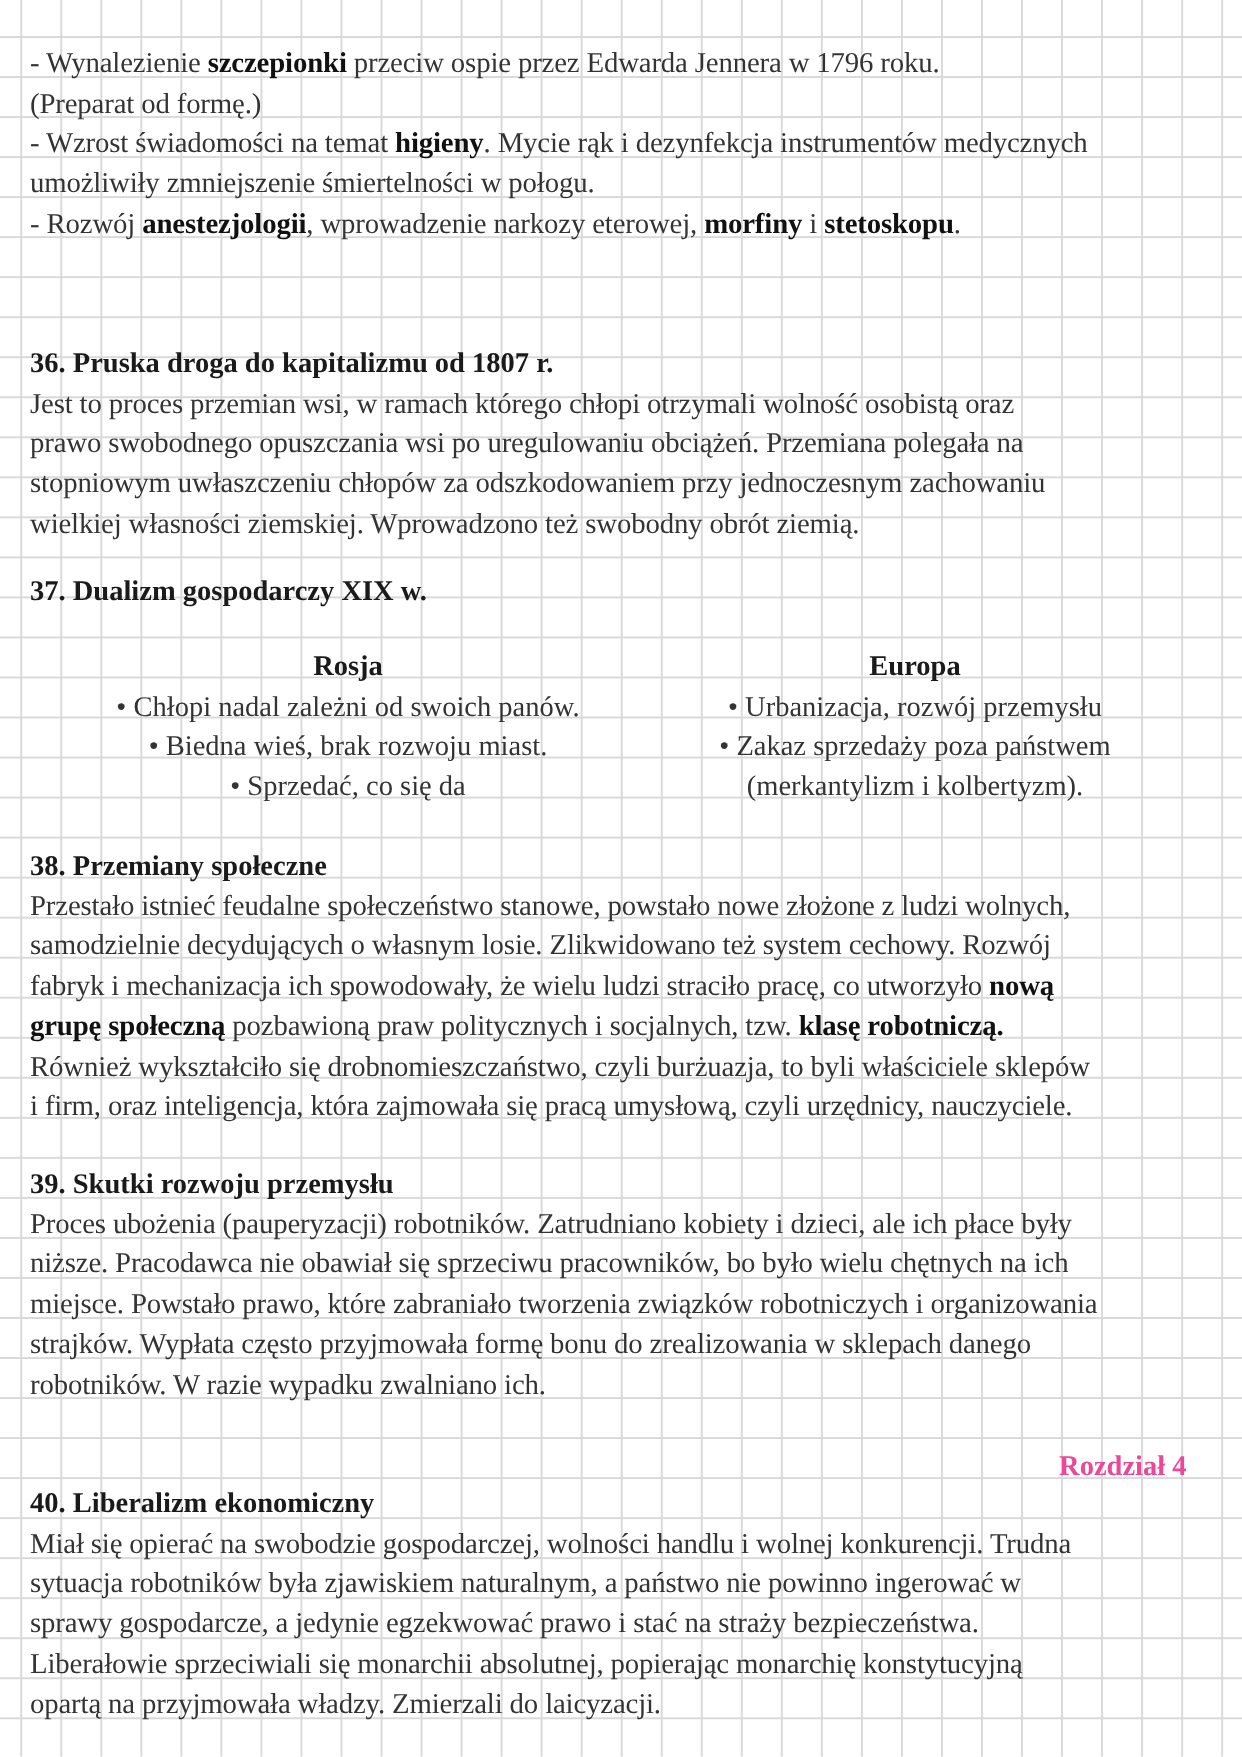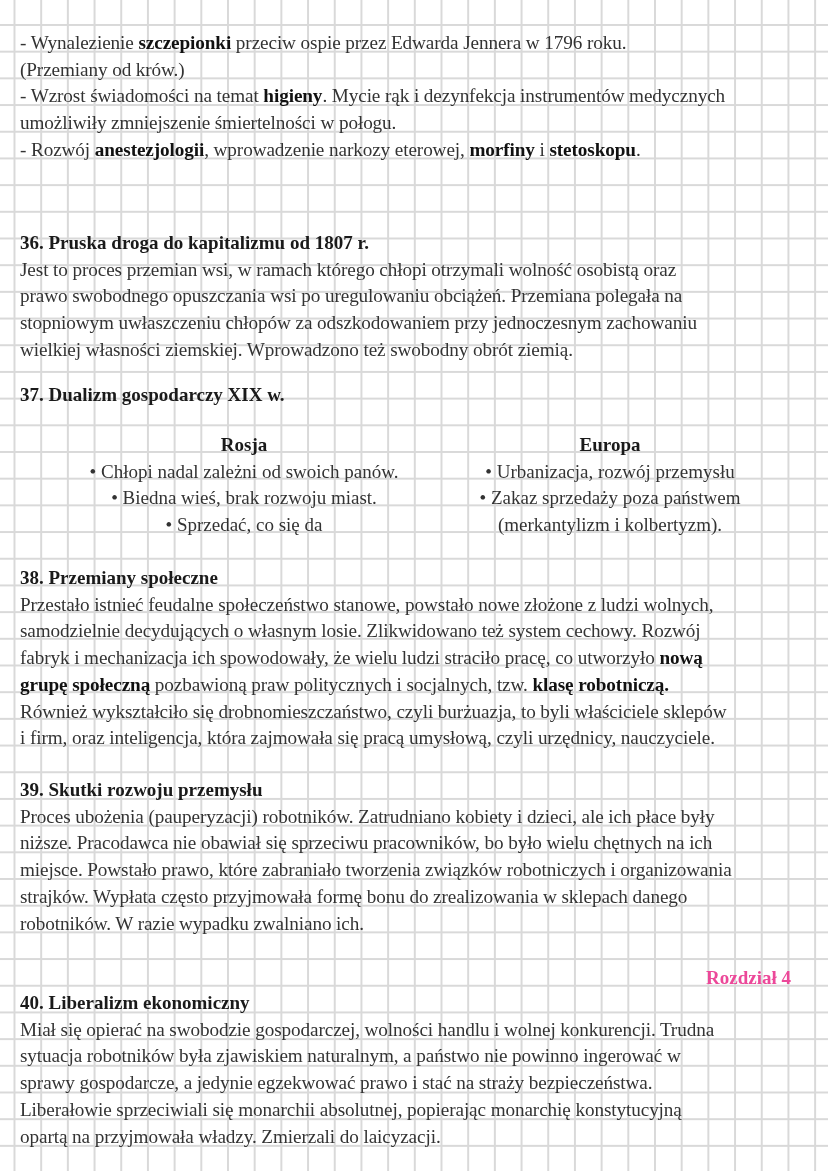--- a/index.html
+++ b/index.html
@@ -24,39 +24,39 @@
   .abs { position:absolute; left:0; }
   .rozdzial { position:absolute; right:37px; top:967px; font-family:"Liberation Serif", serif; font-weight:bold; font-size:19px; color:#ec4899; }
 </style>
 </head>
 <body>
 
 <div class="page">
   <div class="sec abs" style="top:0">
     <div>
         <div class="p">- Wynalezienie <b>szczepionki</b> przeciw ospie przez Edwarda Jennera w 1796 roku.</div>
-        <div class="p">(Przemiany od krów.)</div>
+        <div class="p">(Preparat od formę.)</div>
         <div class="p">- Wzrost świadomości na temat <b>higieny</b>. Mycie rąk i dezynfekcja instrumentów medycznych</div>
         <div class="p">umożliwiły zmniejszenie śmiertelności w połogu.</div>
         <div class="p">- Rozwój <b>anestezjologii</b>, wprowadzenie narkozy eterowej, <b>morfiny</b> i <b>stetoskopu</b>.</div>
       </div>
   </div>
   <div class="sec abs" style="top:200px">
     <div class="h">36. Pruska droga do kapitalizmu od 1807 r.</div>
     <div>
         <div class="p">Jest to proces przemian wsi, w ramach którego chłopi otrzymali wolność osobistą oraz</div>
         <div class="p">prawo swobodnego opuszczania wsi po uregulowaniu obciążeń. Przemiana polegała na</div>
         <div class="p">stopniowym uwłaszczeniu chłopów za odszkodowaniem przy jednoczesnym zachowaniu</div>
         <div class="p">wielkiej własności ziemskiej. Wprowadzono też swobodny obrót ziemią.</div>
       </div>
   </div>
   <div class="sec abs" style="top:352px">
     <div class="h">37. Dualizm gospodarczy XIX w.</div>
   </div>
-  <div class="col" style="left:24px; width:400px; top:402px;">
+  <div class="col" style="left:12px; width:400px; top:402px;">
     <div class="ct">Rosja</div>
     <div>• Chłopi nadal zależni od swoich panów.</div>
     <div>• Biedna wieś, brak rozwoju miast.</div>
     <div>• Sprzedać, co się da</div>
   </div>
   <div class="col" style="left:420px; width:340px; top:402px;">
     <div class="ct">Europa</div>
     <div>• Urbanizacja, rozwój przemysłu</div>
     <div>• Zakaz sprzedaży poza państwem</div>
     <div>(merkantylizm i kolbertyzm).</div>

